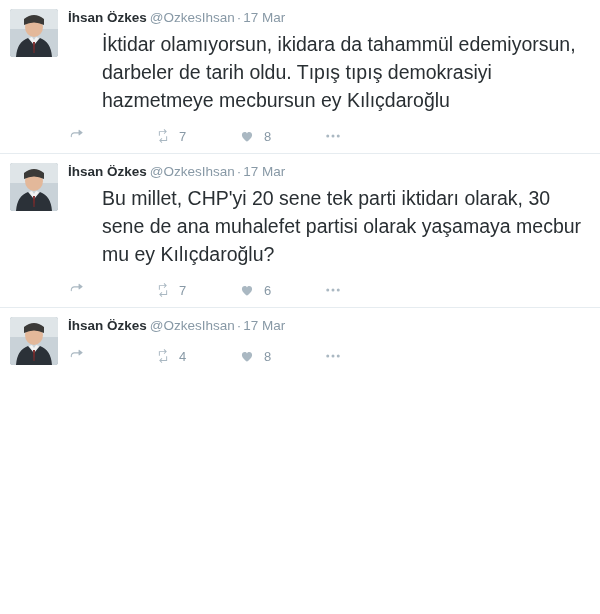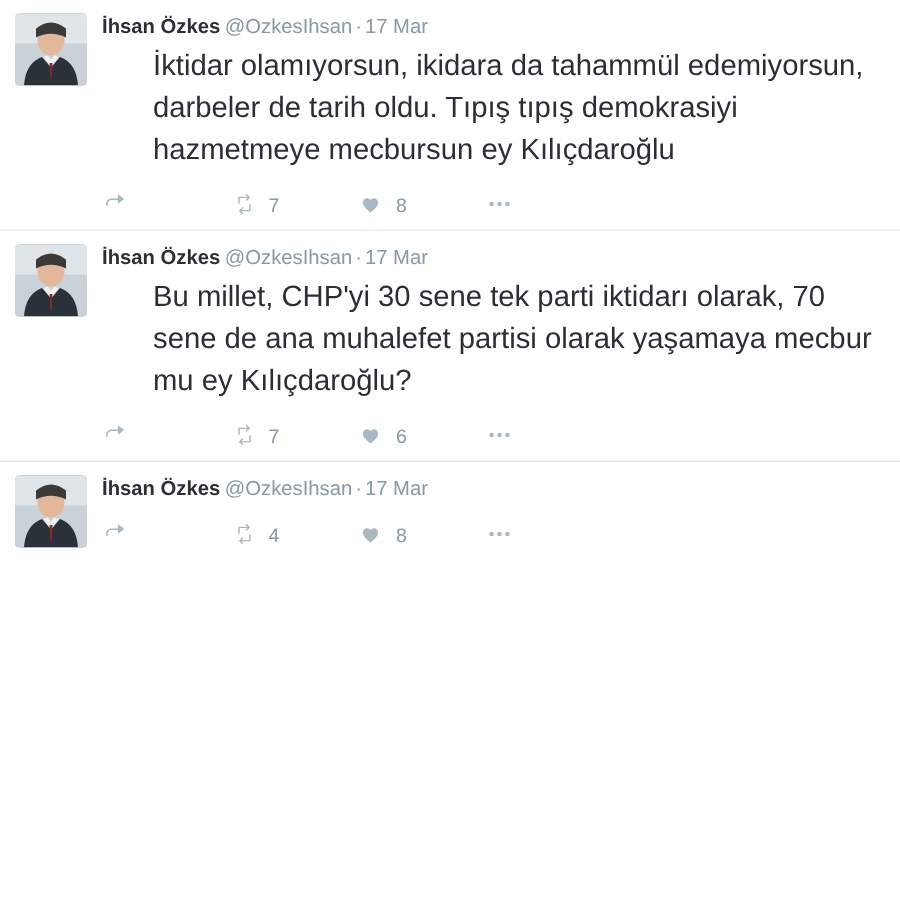--- a/index.html
+++ b/index.html
@@ -179,21 +179,21 @@
           <path d="M14 10 Q24 2 34 10 L34 16 Q24 11 14 16 Z" fill="#3b3a38"></path>
           <path d="M6 48 Q7 33 18 29 L24 36 L30 29 Q41 33 42 48 Z" fill="#2b3138"></path>
           <path d="M19 29 L24 36 L29 29 L26 28 L24 31 L22 28 Z" fill="#f2f2f2"></path>
           <path d="M23 33 L25 33 L24.5 44 L23.5 44 Z" fill="#7e2b2b"></path>
         </svg>
       </div>
       <div class="body">
         <div class="header">
           <span class="fullname">İhsan Özkes</span><span class="username">@OzkesIhsan</span><span class="sep">·</span><span class="timestamp">17 Mar</span>
         </div>
-        <div class="text">Bu millet, CHP'yi 30 sene tek parti iktidarı olarak, 70 sene de ana muhalefet partisi olarak yaşamaya mecbur mu ey Kılıçdaroğlu?</div>
+        <div class="text">Bu millet, CHP'yi 20 sene tek parti iktidarı olarak, 30 sene de ana muhalefet partisi olarak yaşamaya mecbur mu ey Kılıçdaroğlu?</div>
         <div class="actions">
           <div class="action action-reply">
             <span class="icon">
               <svg width="18" height="18" viewBox="0 0 24 24">
                   <path fill="#aab8c2" d="M14.1 7.1H8.4c-2.6 0-4.7 2.1-4.7 4.7v1.3c0 .4.3.7.7.7s.7-.3.7-.7v-1.3c0-1.8 1.5-3.3 3.3-3.3h5.7v2.1c0 .3.2.5.4.6.3.1.5.1.7-.1l4-3.1c.2-.1.3-.3.3-.5s-.1-.4-.3-.5l-4-3.1c-.2-.2-.5-.2-.7-.1-.2.1-.4.3-.4.6v2.7z"></path>
                 </svg>
             </span>
             <span class="count"></span>
           </div>
           <div class="action action-retweet">

